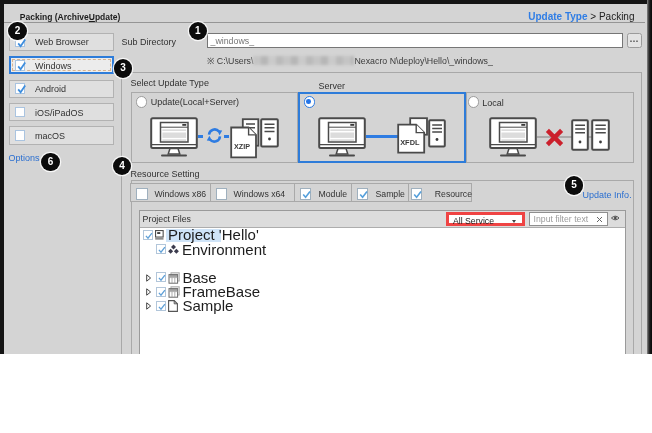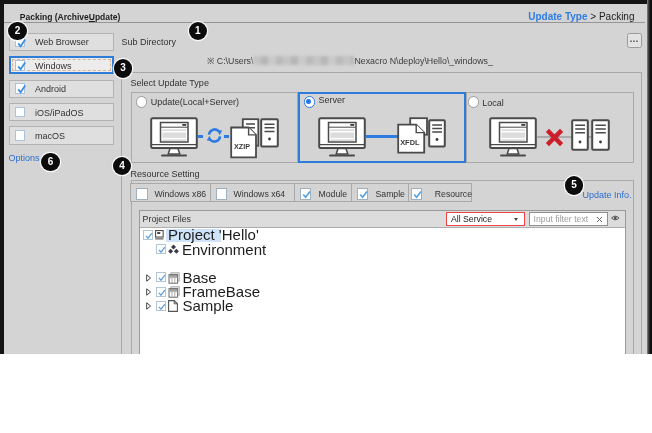--- a/index.html
+++ b/index.html
@@ -62,36 +62,39 @@
   <div class="box" style="left:9px;top:102.9px;width:104.5px;height:18.4px;"></div>
   <div class="cb" style="left:14.5px;top:106.8px;width:10.5px;height:10.5px;"></div>
   <div class="lbl" style="left:35px;top:107.5px;">iOS/iPadOS</div>
 
   <div class="box" style="left:9px;top:126.3px;width:104.5px;height:18.4px;"></div>
   <div class="cb" style="left:14.5px;top:130.2px;width:10.5px;height:10.5px;"></div>
   <div class="lbl" style="left:35px;top:130.9px;">macOS</div>
   <div class="lbl link" style="left:8.5px;top:152.5px;">Options</div>
 
   <div class="lbl" style="left:121.5px;top:36.5px;">Sub Directory</div>
+  <div class="abs" style="left:206.5px;top:33.2px;width:416.5px;height:15.1px;background:#fff;border:1px solid #767676;box-sizing:border-box;">
+    <div style="margin:2.3px 0 0 3px;color:#757575;font-size:8.8px;">_windows_</div>
+  </div>
   <div class="abs" style="left:626.8px;top:33.4px;width:14.8px;height:14.8px;background:#e3e3e3;border:1px solid #9b9b9b;border-radius:2.5px;box-sizing:border-box;text-align:center;">
     <div style="margin-top:1px;font-size:9px;font-weight:bold;color:#444;letter-spacing:0.5px;line-height:9px;">...</div>
   </div>
   <div class="lbl" style="left:207px;top:54.6px;font-size:8.8px;color:#3a3a3a;">※ C:\Users\<span id="blurblock" style="display:inline-block;vertical-align:-1px;width:101px;height:9px;background:repeating-linear-gradient(90deg,#c4c4c4 0 8px,#b6b6b6 8px 15px,#cacaca 15px 23px,#bababa 23px 30px);filter:blur(1.6px);"></span>Nexacro N\deploy\Hello\_windows_</div>
 
   <div class="grp" style="left:120.5px;top:71.8px;width:521px;height:328px;border-color:#a8a8a8;"></div>
 
   <div class="lbl" style="left:130.5px;top:77.5px;">Select Update Type</div>
   <div class="grp" style="left:130.5px;top:92px;width:167.5px;height:71px;"></div>
   <div class="grp" style="left:466px;top:92px;width:168px;height:71px;"></div>
   <div class="grp" style="left:297.6px;top:92px;width:168.9px;height:71px;border:2px solid #2e7cd9;z-index:5;"></div>
 
   <div class="radio" style="left:136px;top:96.2px;"></div>
   <div class="lbl" style="left:150.8px;top:97.3px;">Update(Local+Server)</div>
   <div class="radio sel" style="left:303.8px;top:96.2px;"></div>
-  <div class="lbl" style="left:318.5px;top:95px;">Server</div>
+  <div class="lbl" style="left:318.5px;top:81px;">Server</div>
   <div class="radio" style="left:467.5px;top:96.2px;"></div>
   <div class="lbl" style="left:482.3px;top:97.5px;">Local</div>
 
   <svg class="abs" style="left:149.8px;top:116.9px;" width="48" height="41" viewBox="0 0 48 41">
     <rect x="1.2" y="1.2" width="45.6" height="29.8" rx="1.5" fill="#fff" stroke="#4a4a4a" stroke-width="2"></rect>
     <path d="M2,27.6 H46" stroke="#4a4a4a" stroke-width="1.1"></path>
     <rect x="10.5" y="5.5" width="27.5" height="19.5" fill="#fff" stroke="#4a4a4a" stroke-width="1.5"></rect>
     <path d="M10.5,10.2 H38" stroke="#4a4a4a" stroke-width="1"></path>
     <rect x="32.3" y="7" width="4" height="1.8" fill="#3a3a3a"></rect>
     <rect x="12.4" y="12.3" width="23.7" height="1.7" fill="#dcdcdc"></rect>
@@ -204,21 +207,21 @@
         <path d="M2.2,5.5 L4.6,8.2 L9,2.4" fill="none" stroke="#55a0dc" stroke-width="1.6"></path>
       </svg>
     </div>
   <div class="lbl" style="left:428.8px;top:189.2px;font-size:8.7px;color:#333;margin-left:6px;">Resource</div>
   <div class="lbl link" style="left:582.6px;top:190.3px;">Update Info.</div>
 
   <div class="abs" style="left:138.5px;top:210.3px;width:487px;height:171.5px;background:#fff;border:1px solid #9a9a9a;box-sizing:border-box;">
     <div style="position:absolute;left:0;top:0;width:100%;height:16.5px;background:#dcdcdc;border-bottom:1px solid #adadad;box-sizing:border-box;"></div>
   </div>
   <div class="lbl" style="left:142.6px;top:214.2px;font-size:8.8px;color:#2f2f2f;">Project Files</div>
-  <div class="abs" style="left:446px;top:211.8px;width:79.4px;height:13.8px;background:#fff;border:1px solid #ef4444;box-sizing:border-box;">
+  <div class="abs" style="left:446px;top:211.8px;width:79.4px;height:13.8px;background:#fff;border:3px solid #ef4444;box-sizing:border-box;">
     <div style="margin:1.6px 0 0 4px;font-size:8.7px;color:#222;">All Service</div>
     <div style="position:absolute;right:6px;top:5.4px;width:0;height:0;border-left:2.9px solid transparent;border-right:2.9px solid transparent;border-top:3.6px solid #444;"></div>
   </div>
   <div class="abs" style="left:528.6px;top:211.8px;width:79px;height:13.8px;background:#fff;border:1px solid #8f8f8f;box-sizing:border-box;">
     <div style="margin:1.6px 0 0 4px;font-size:8.7px;color:#9c9c9c;">Input filter text</div>
     <svg style="position:absolute;right:4px;top:3.5px;" width="7" height="7" viewBox="0 0 7 7">
         <path d="M1,1 L6,6 M6,1 L1,6" stroke="#666" stroke-width="1"></path>
       </svg>
   </div>
   <svg class="abs" style="left:610.8px;top:215.4px;" width="8.5" height="6" viewBox="0 0 8.5 6">

